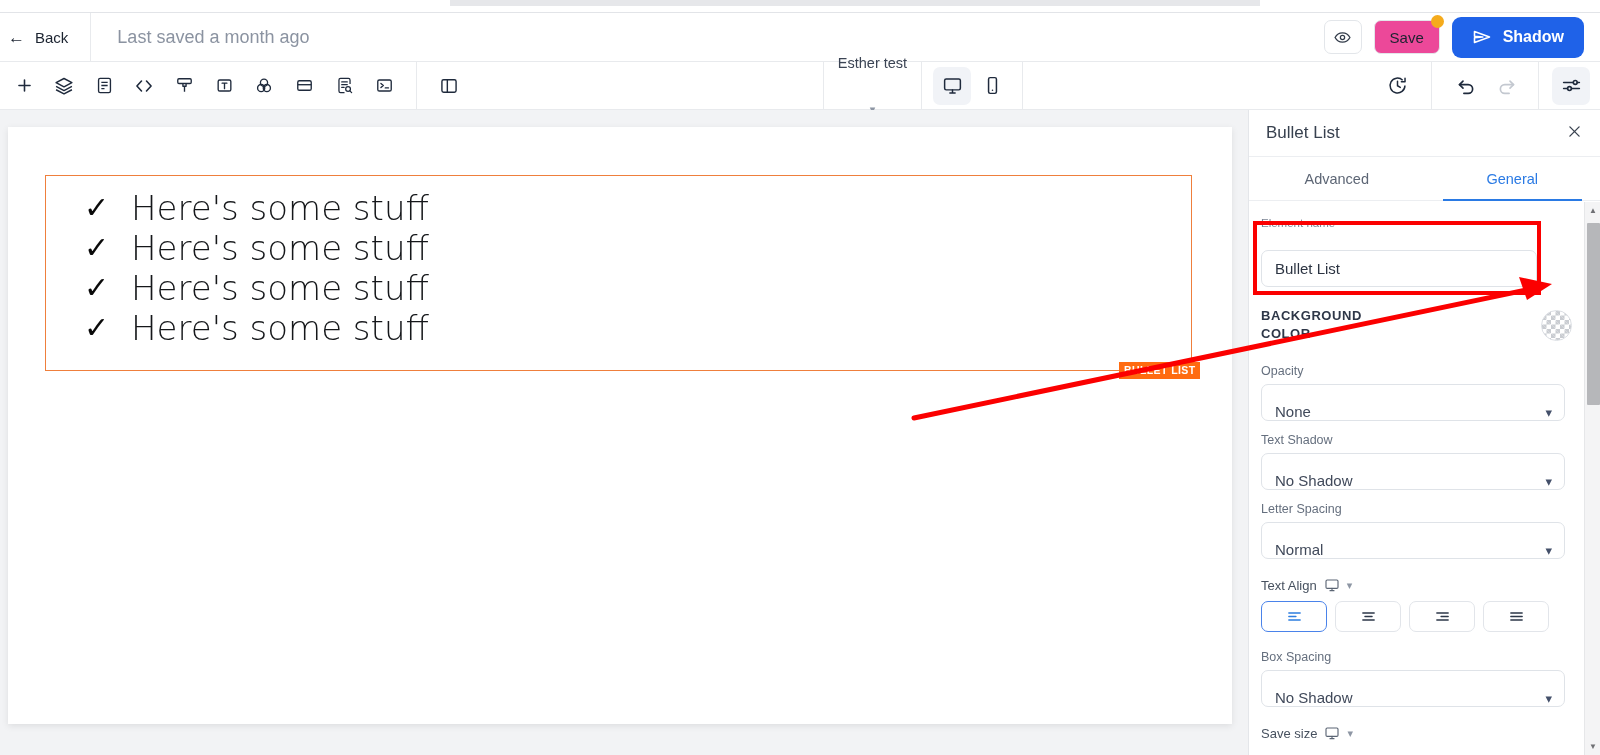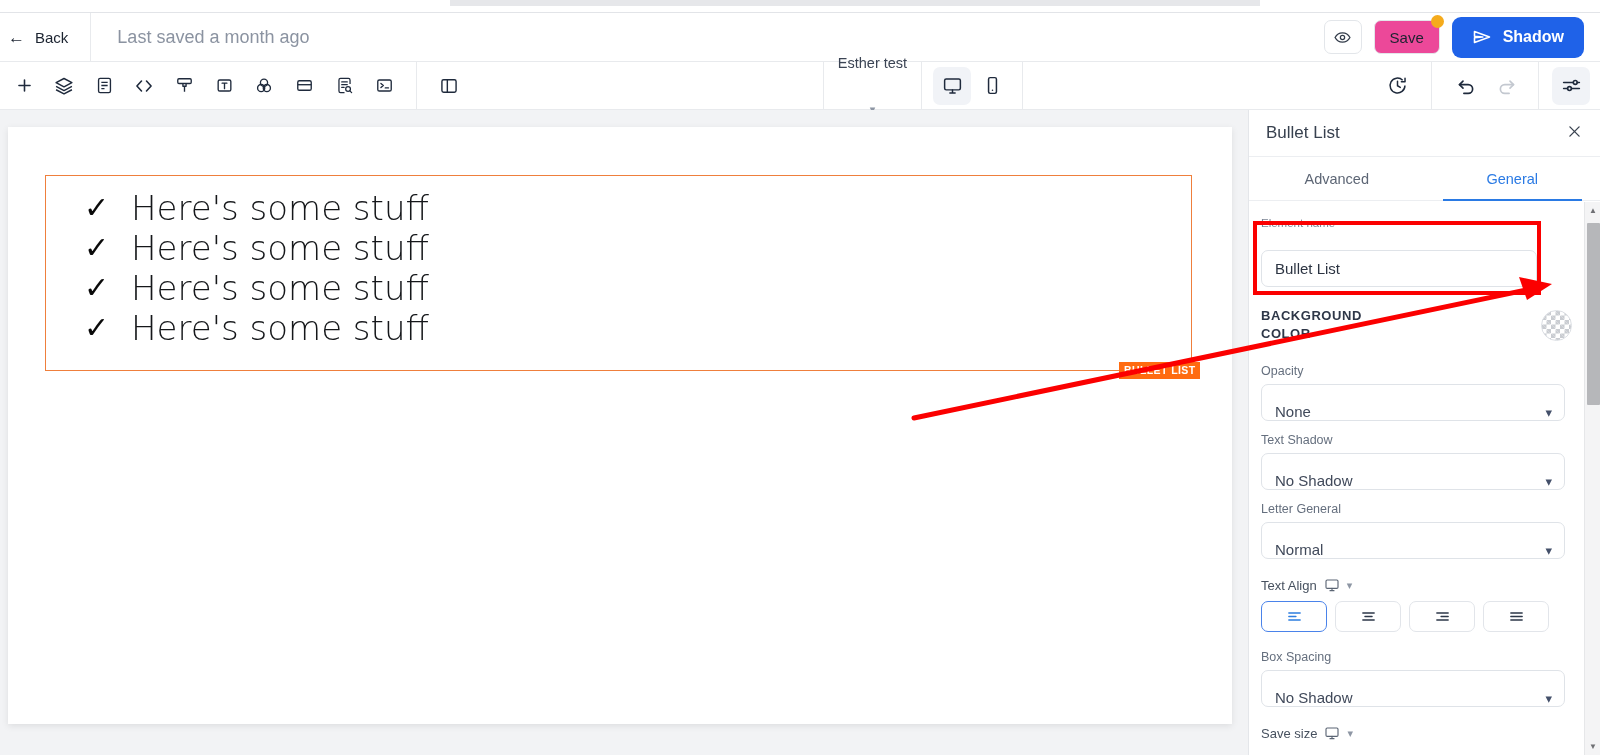--- a/index.html
+++ b/index.html
@@ -457,21 +457,21 @@
 
       <div class="sel-group">
         <div class="field-label-lg">Text Shadow</div>
         <div class="select-box">
           <span>No Shadow</span>
           <span class="chev">▾</span>
         </div>
       </div>
 
       <div class="sel-group">
-        <div class="field-label-lg">Letter General</div>
+        <div class="field-label-lg">Letter Spacing</div>
         <div class="select-box">
           <span>Normal</span>
           <span class="chev">▾</span>
         </div>
       </div>
 
       <div>
         <div class="align-label-row">
           <span class="align-label">Text Align</span>
           <svg width="16" height="16" viewBox="0 0 24 24" fill="none" stroke="#5b6574" stroke-width="1.7">

